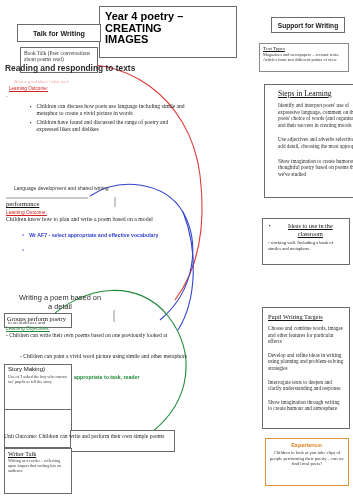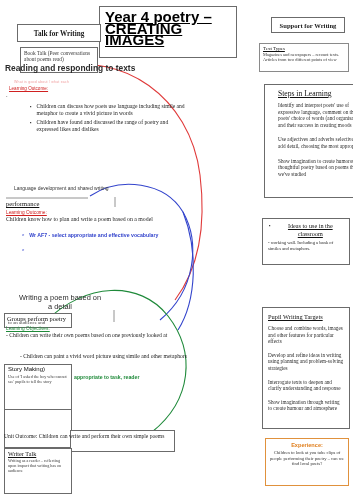--- a/index.html
+++ b/index.html
@@ -12,27 +12,27 @@
     position:relative;
     overflow:hidden;
   }
   .page{position:absolute;inset:0;}
 
   
   .box{position:absolute;border:1px solid #6b6b6b;background:#ffffff;box-sizing:border-box;}
   .box.thin{border:1px solid #8a8a8a;}
   .box.orange{border:1px solid #e0913c;}
 
-  .ttl-bold{font-family:Liberation Serif, serif;font-weight:bold;text-align:center;}
+  .ttl-bold{font-family:Liberation Sans, sans-serif;font-weight:bold;text-align:center;}
 
   
   #title-box{left:99px;top:6px;width:138px;height:52px;padding:4px 5px;}
   #title-box .t{
     font-family:"Liberation Sans", sans-serif;
-    font-weight:bold;font-size:15px;line-height:11.5px;color:#000;text-decoration:underline;
+    font-weight:bold;font-size:11px;line-height:11.5px;color:#000;
   }
 
   #talk-box{left:17px;top:24px;width:84px;height:18px;}
   #talk-box .t{font-size:7.2px;line-height:18px;}
 
   #booktalk-box{left:20px;top:47px;width:78px;height:26px;}
   #booktalk-box .t{font-size:5.4px;line-height:6.4px;padding:2px 3px;color:#3a3a3a;}
 
   #support-box{left:271px;top:17px;width:74px;height:16px;}
   #support-box .t{font-size:6.6px;line-height:16px;}

